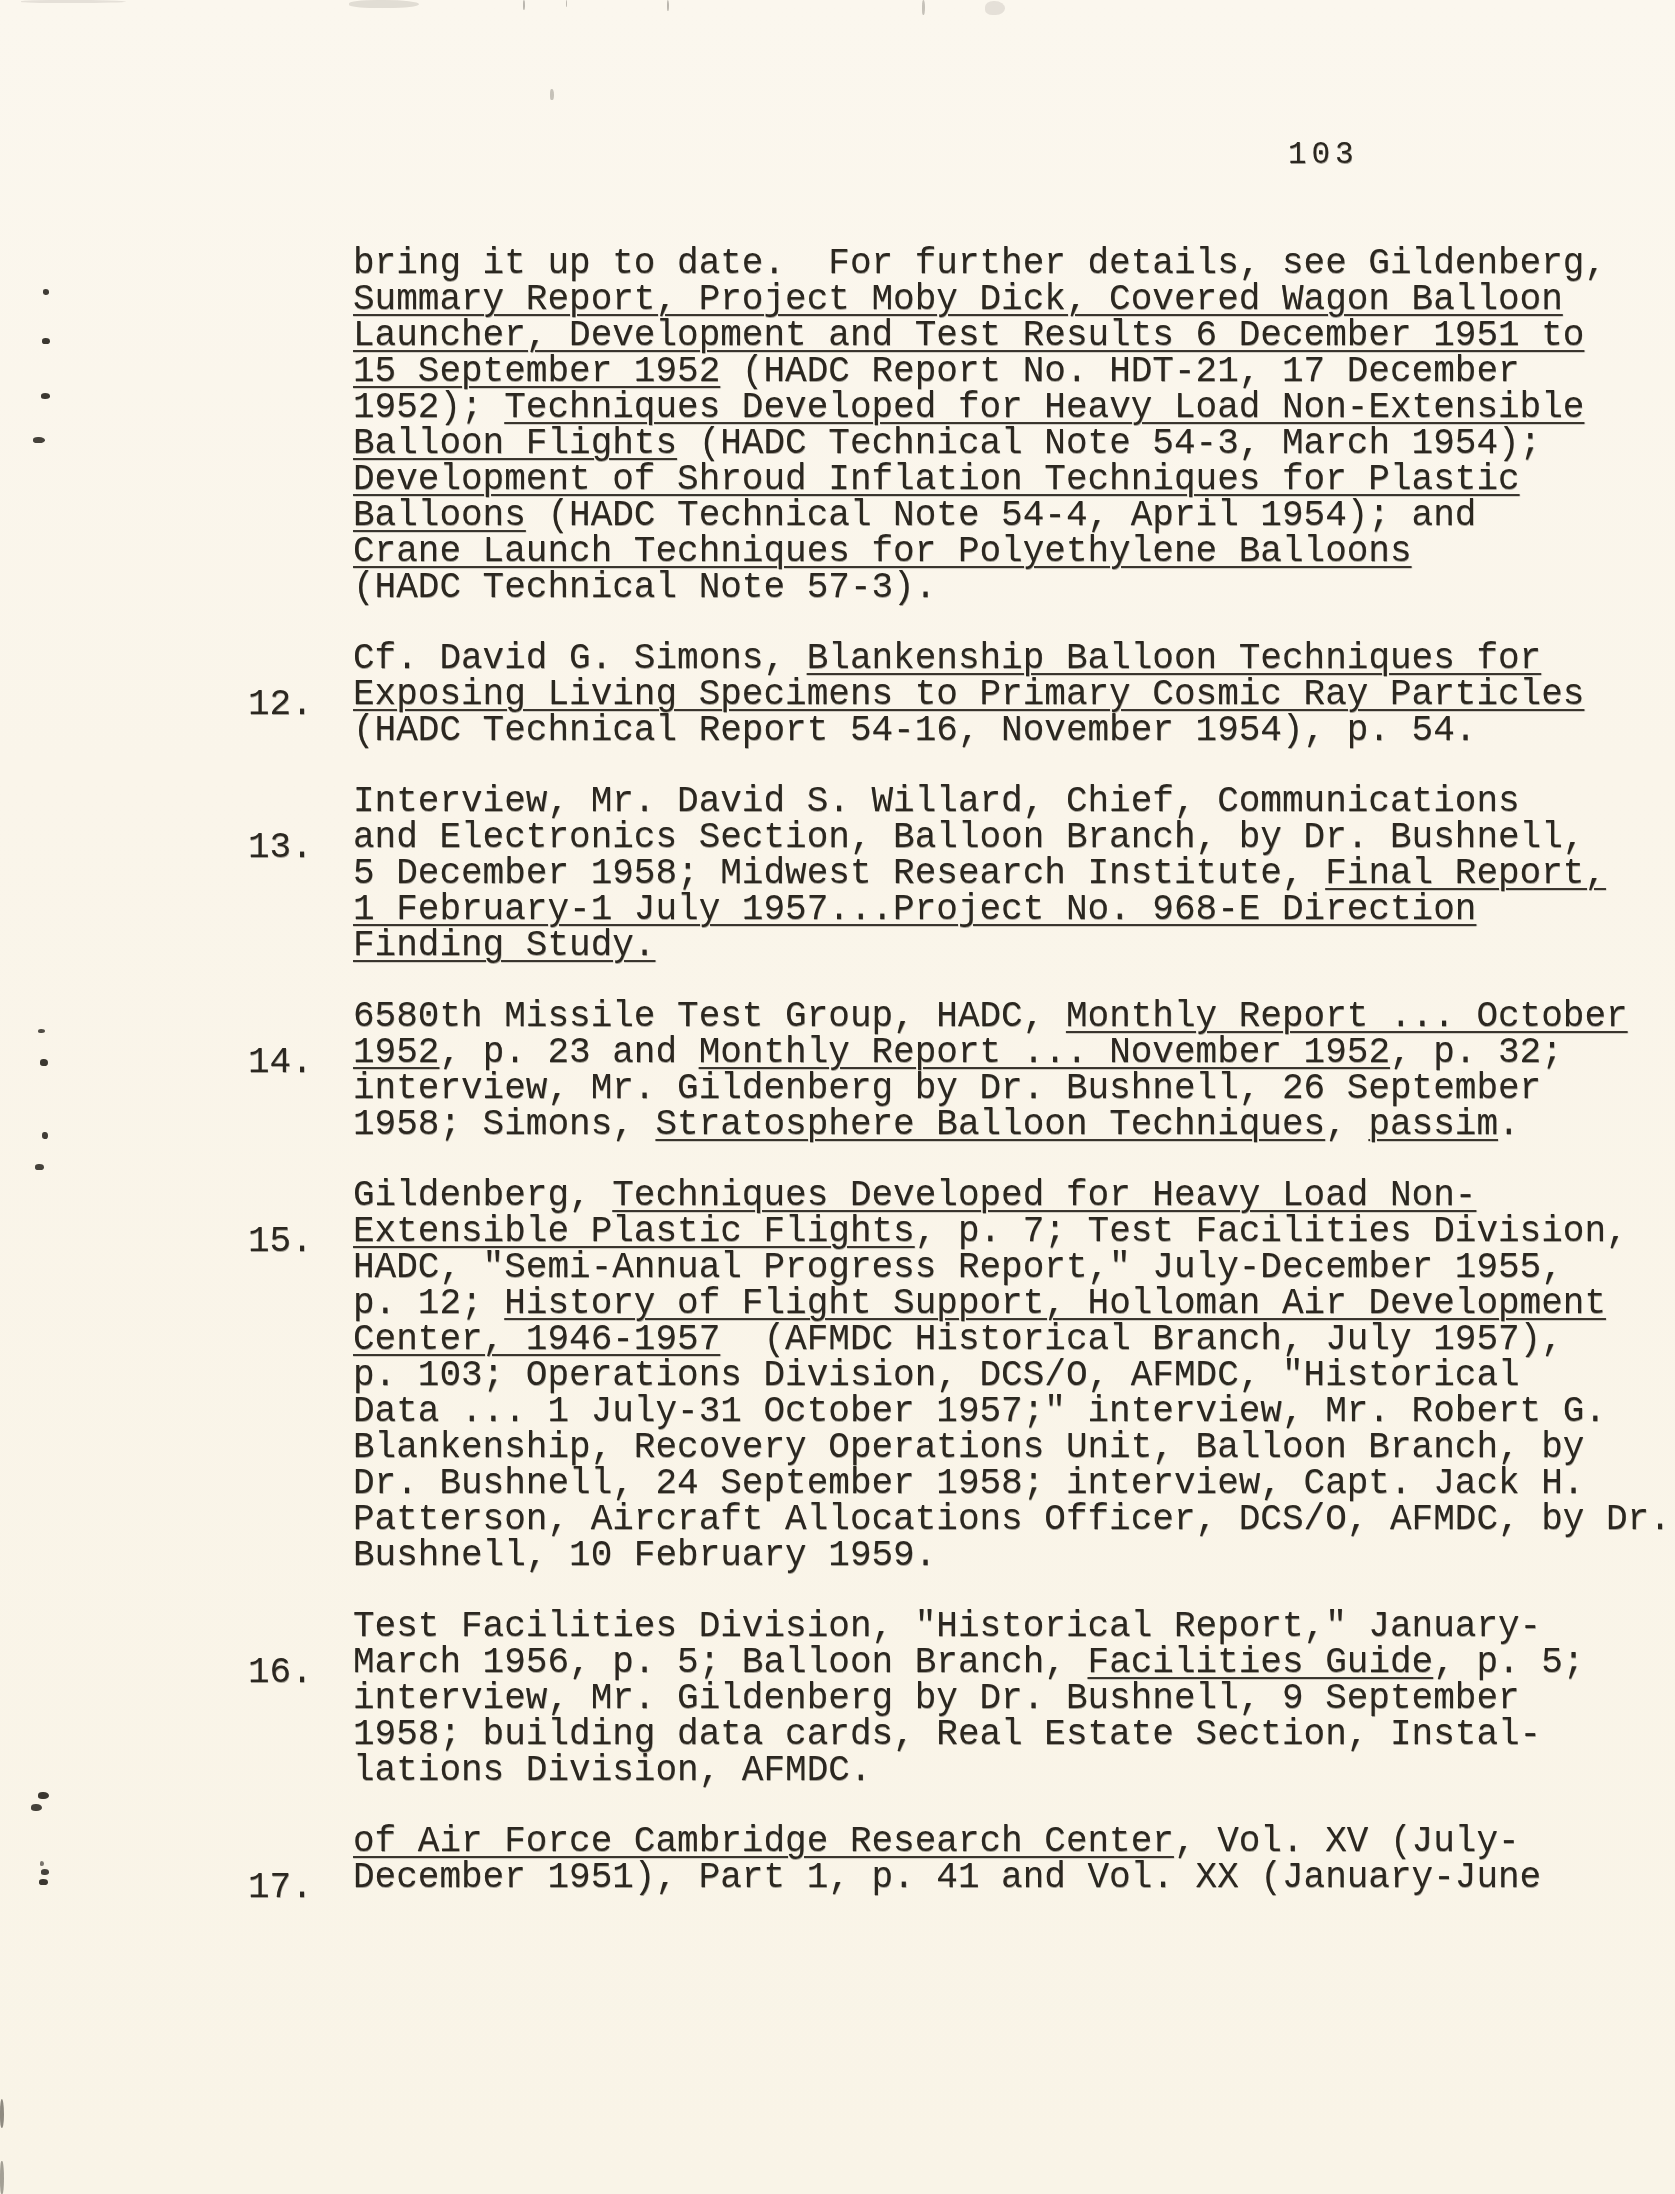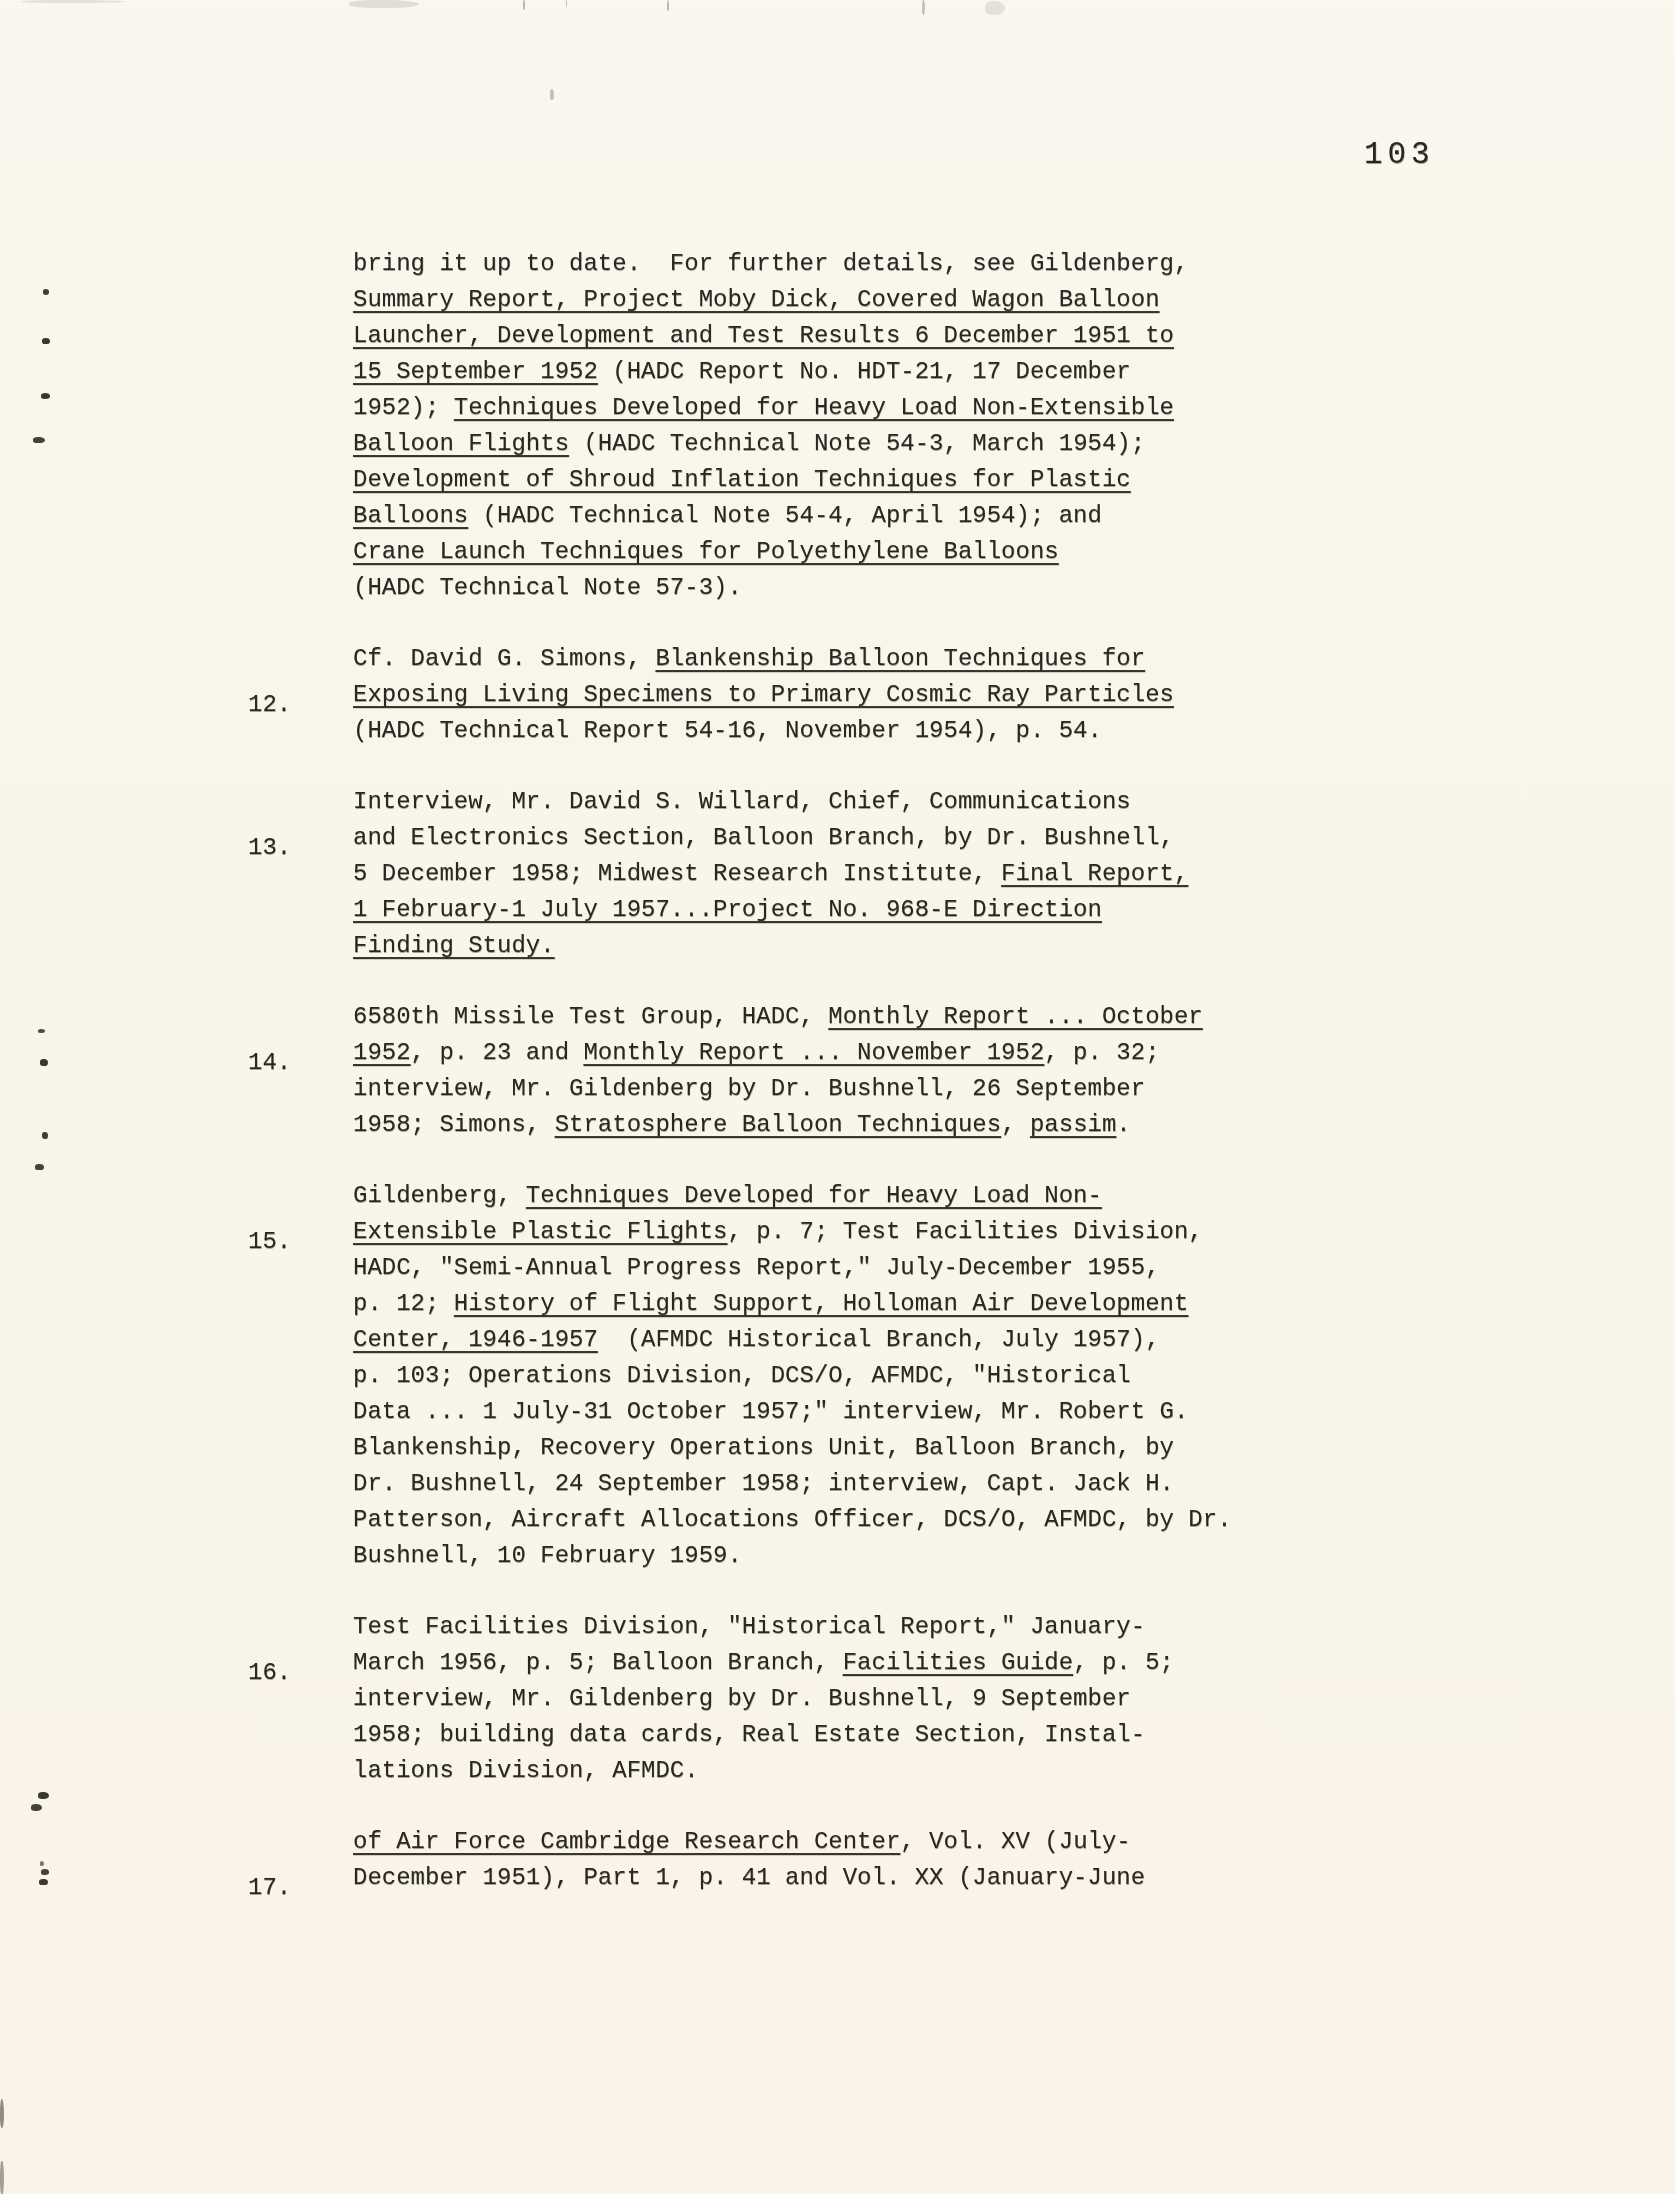--- a/index.html
+++ b/index.html
@@ -5,28 +5,28 @@
   html,body{margin:0;padding:0;}
   body{background:#e8e2d4;font-family:"Liberation Mono","DejaVu Sans Mono",monospace;}
   .page{
     position:relative;
     width:1675px;height:2194px;
     background:linear-gradient(180deg,#fbf7ee 0%,#faf5ea 35%,#f9f4e7 100%);
     overflow:hidden;
     color:#2b2720;
   }
   .page-number{
-    position:absolute;left:1364px;top:137px;
+    position:absolute;left:1288px;top:137px;
     font-size:31px;line-height:36px;letter-spacing:4.9px;
     color:#2b2720;
     text-shadow:0.4px 0.6px 0.6px rgba(43,39,32,0.45);
   }
   .content{
     position:absolute;left:248px;top:246px;width:1200px;
-    font-size:24px;line-height:36px;
+    font-size:36px;line-height:36px;
     text-shadow:0.3px 0.5px 0.5px rgba(43,39,32,0.4);
   }
   .note{display:flex;margin:0 0 35px 0;}
   .note-num{width:105px;flex:0 0 105px;white-space:pre;margin-top:46px;}
   .note-body{flex:1;}
   .line{white-space:pre;}
   .u{
     text-decoration:underline;
     text-decoration-thickness:2.4px;
     text-underline-offset:4.9px;

